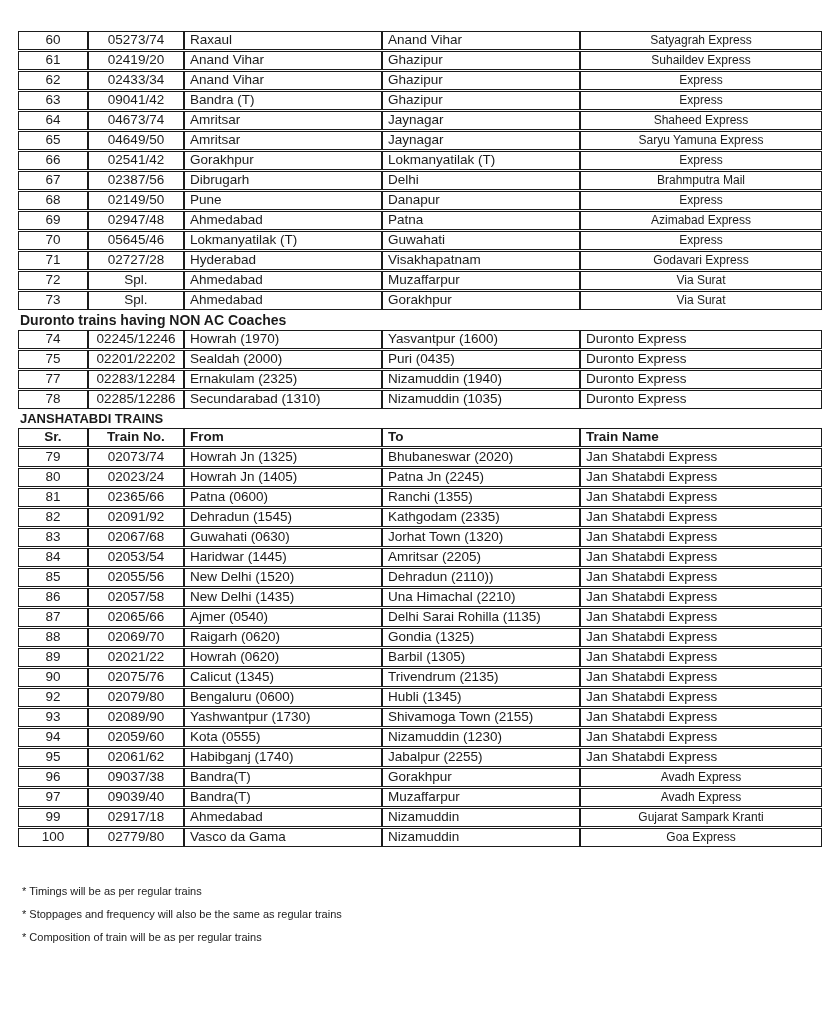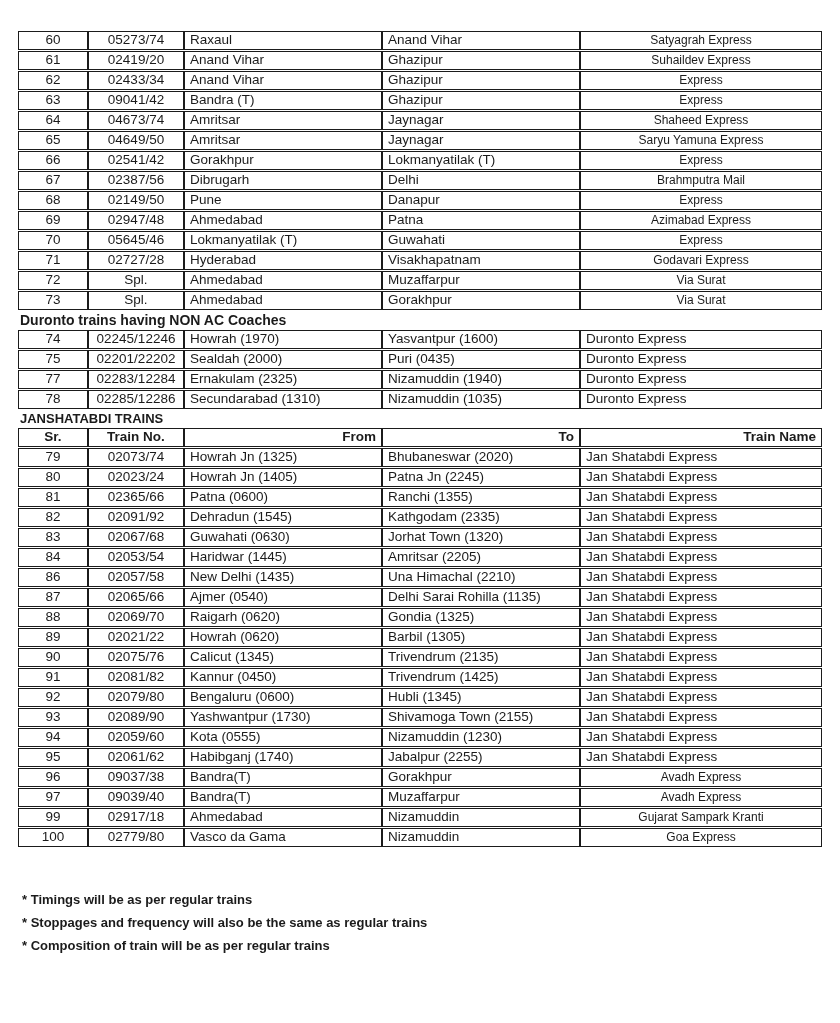--- a/index.html
+++ b/index.html
@@ -37,41 +37,40 @@
     white-space: nowrap;
     overflow: hidden;
     vertical-align: middle;
   }
   td.c-sr, td.c-no, th.c-sr, th.c-no {
     text-align: center;
     padding: 0 2px;
   }
   th {
     font-weight: 700;
-    text-align: right;
+    text-align: left;
   }
   td.c-name.small {
     font-size: 12px;
     text-align: center;
   }
   .section-title {
     font-weight: 700;
     font-size: 14px;
     margin: 1px 0 1px 0;
     padding-left: 2px;
   }
   .section-title.caps {
     font-size: 13px;
   }
   .footnotes {
-    margin-top: 40px;
+    margin-top: 32px;
     padding-left: 4px;
-    font-size: 13px;
+    font-size: 11px;
     line-height: 23px;
-    font-weight: bold;
   }
 </style>
 </head>
 <body>
 
 <div class="doc">
 
   <table class="train-table">
     <colgroup>
       <col class="c-sr">
@@ -280,20 +279,27 @@
           <td class="c-name">Jan Shatabdi Express</td>
         </tr>
         <tr>
           <td class="c-sr">84</td>
           <td class="c-no">02053/54</td>
           <td class="c-from">Haridwar (1445)</td>
           <td class="c-to">Amritsar (2205)</td>
           <td class="c-name">Jan Shatabdi Express</td>
         </tr>
         <tr>
+          <td class="c-sr">85</td>
+          <td class="c-no">02055/56</td>
+          <td class="c-from">New Delhi (1520)</td>
+          <td class="c-to">Dehradun (2110))</td>
+          <td class="c-name">Jan Shatabdi Express</td>
+        </tr>
+        <tr>
           <td class="c-sr">86</td>
           <td class="c-no">02057/58</td>
           <td class="c-from">New Delhi (1435)</td>
           <td class="c-to">Una Himachal (2210)</td>
           <td class="c-name">Jan Shatabdi Express</td>
         </tr>
         <tr>
           <td class="c-sr">87</td>
           <td class="c-no">02065/66</td>
           <td class="c-from">Ajmer (0540)</td>
@@ -312,27 +318,20 @@
           <td class="c-no">02021/22</td>
           <td class="c-from">Howrah (0620)</td>
           <td class="c-to">Barbil (1305)</td>
           <td class="c-name">Jan Shatabdi Express</td>
         </tr>
         <tr>
           <td class="c-sr">90</td>
           <td class="c-no">02075/76</td>
           <td class="c-from">Calicut (1345)</td>
           <td class="c-to">Trivendrum (2135)</td>
-          <td class="c-name">Jan Shatabdi Express</td>
-        </tr>
-        <tr>
-          <td class="c-sr">91</td>
-          <td class="c-no">02081/82</td>
-          <td class="c-from">Kannur (0450)</td>
-          <td class="c-to">Trivendrum (1425)</td>
           <td class="c-name">Jan Shatabdi Express</td>
         </tr>
         <tr>
           <td class="c-sr">92</td>
           <td class="c-no">02079/80</td>
           <td class="c-from">Bengaluru (0600)</td>
           <td class="c-to">Hubli (1345)</td>
           <td class="c-name">Jan Shatabdi Express</td>
         </tr>
         <tr>

